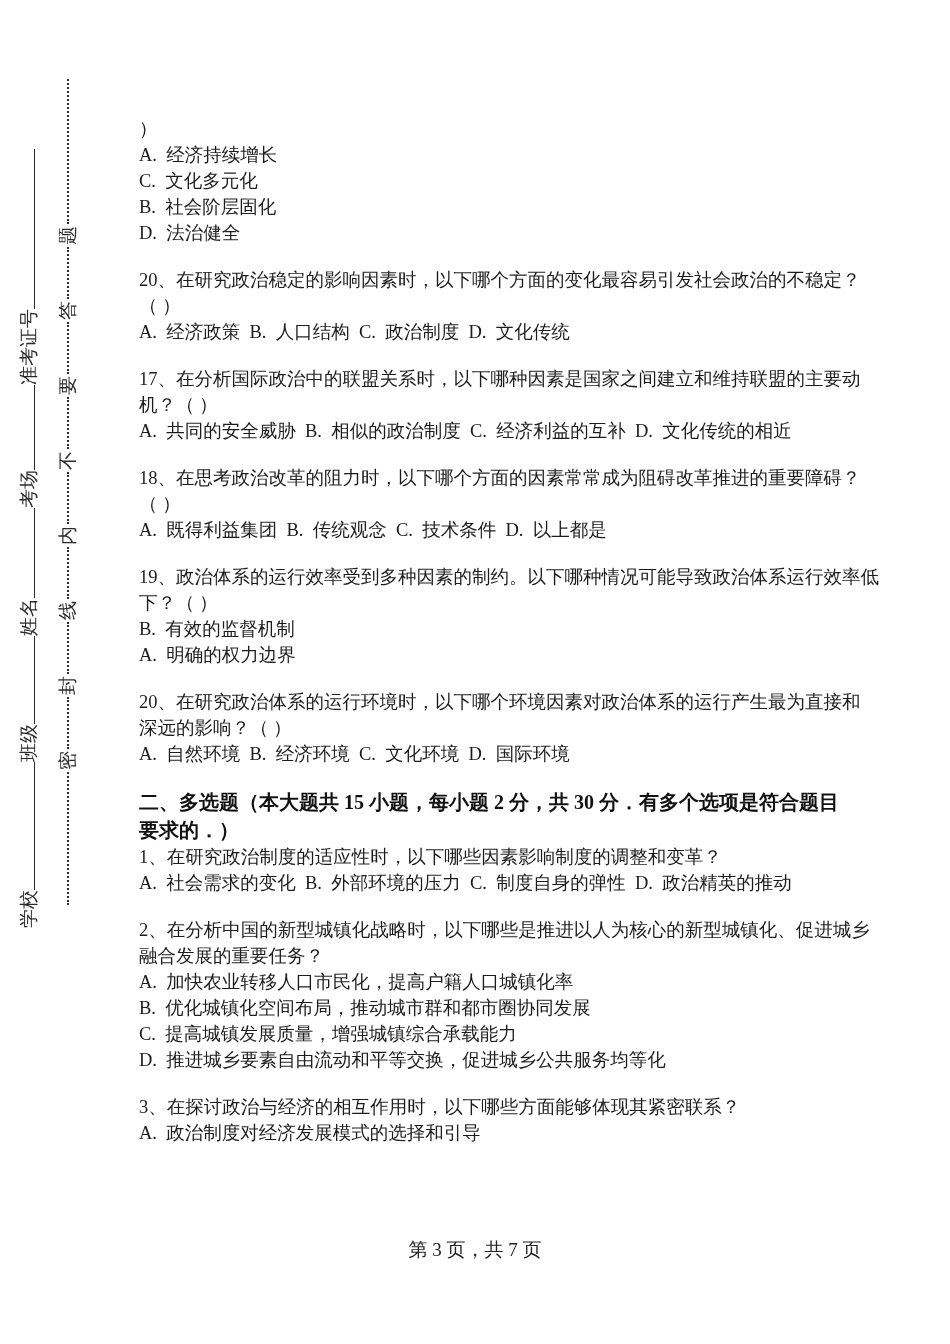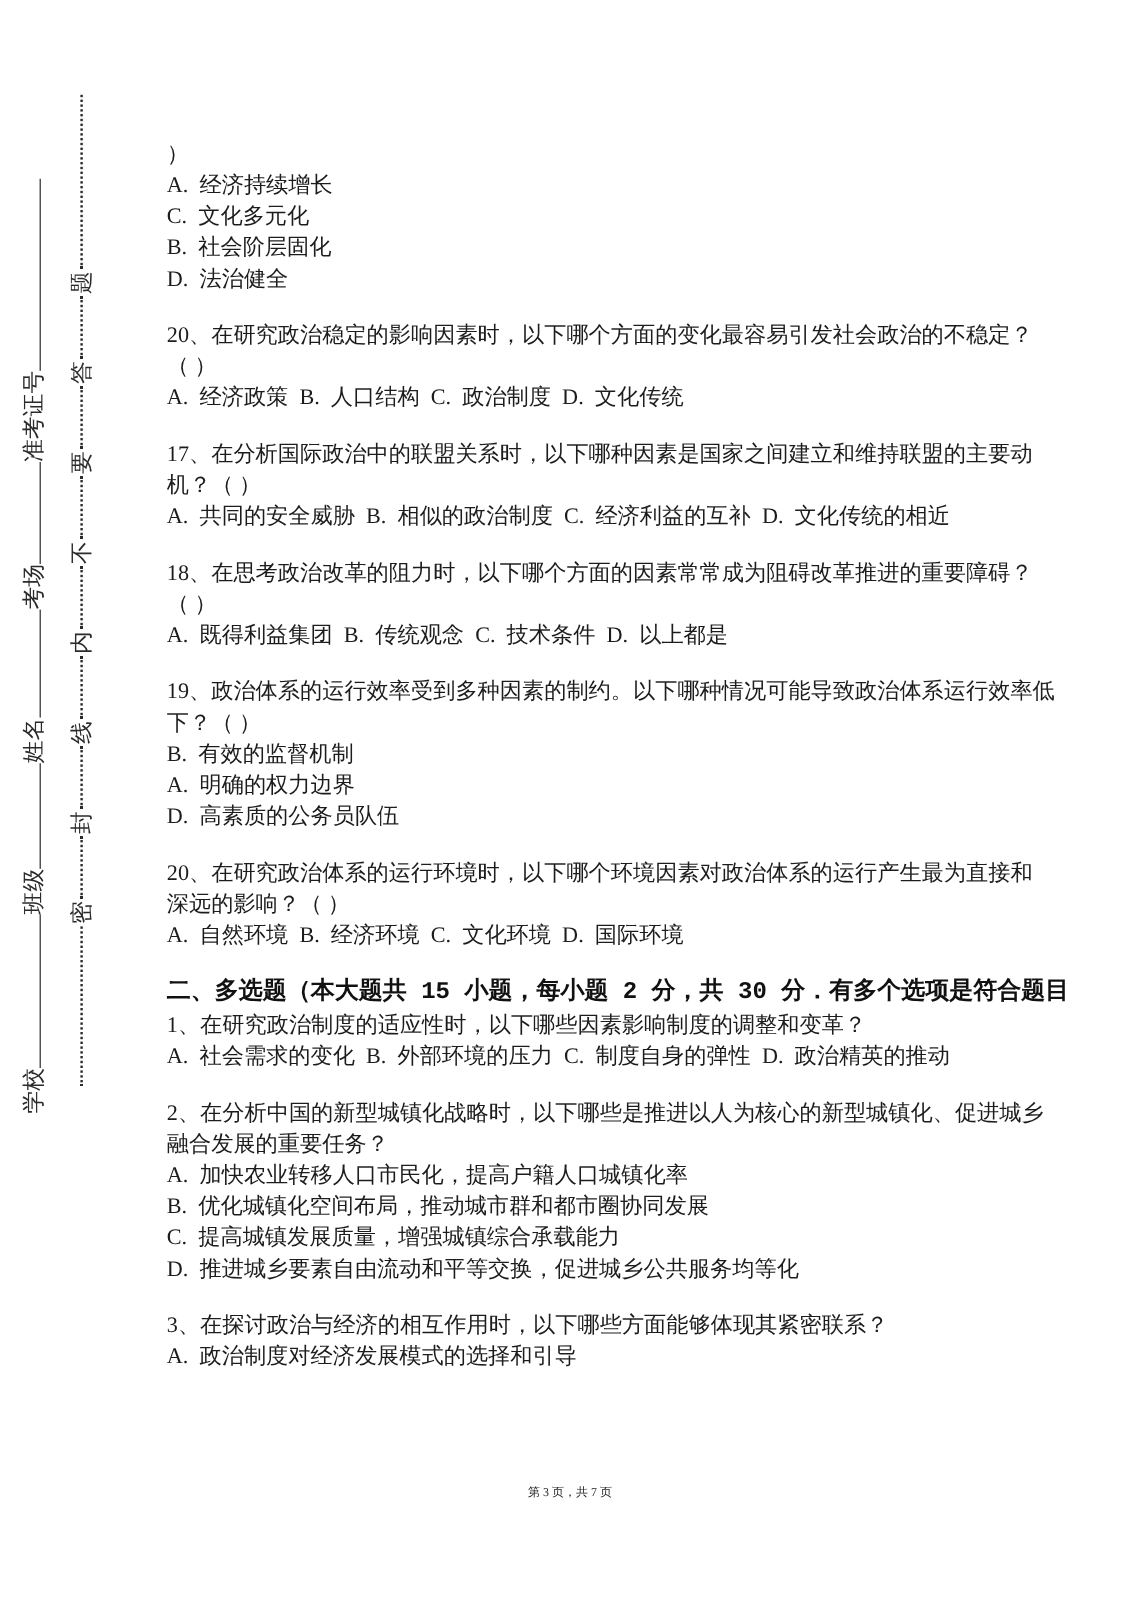--- a/index.html
+++ b/index.html
@@ -61,33 +61,33 @@
     position: absolute;
     left: 139px; top: 116px;
     width: 720px;
     font-size: 18.5px;
     line-height: 26px;
   }
   .line { white-space: pre; }
   .block { margin-bottom: 21px; }
   .block.section-head {
     margin-bottom: 0;
-    font-family: Liberation Mono, monospace;
+    font-family: Liberation Serif, serif;
     font-weight: bold;
     font-size: 20px;
     line-height: 28px;
     color: #111111;
   }
 
   .footer {
     position: absolute;
     left: 0; right: 0;
     top: 1237px;
     text-align: center;
-    font-size: 10px;
+    font-size: 19px;
     color: #222222;
   }
 </style>
 </head>
 <body>
 
 <div class="info-line"><span>学校</span><span class="uline w1"></span><span>班级</span><span class="uline w2"></span><span>姓名</span><span class="uline w3"></span><span>考场</span><span class="uline w4"></span><span>准考证号</span><span class="uline w5"></span></div>
 
 <div class="seal-line">
   <span class="dotseg lead"></span>
@@ -135,31 +135,31 @@
     <div class="line">18、在思考政治改革的阻力时，以下哪个方面的因素常常成为阻碍改革推进的重要障碍？</div>
     <div class="line">（ ）</div>
     <div class="line">A.  既得利益集团  B.  传统观念  C.  技术条件  D.  以上都是</div>
   </div>
 
   <div class="block">
     <div class="line">19、政治体系的运行效率受到多种因素的制约。以下哪种情况可能导致政治体系运行效率低</div>
     <div class="line">下？（ ）</div>
     <div class="line">B.  有效的监督机制</div>
     <div class="line">A.  明确的权力边界</div>
-    <div class="line">D.  高素质的公务员队伍</div>
   </div>
 
   <div class="block">
     <div class="line">20、在研究政治体系的运行环境时，以下哪个环境因素对政治体系的运行产生最为直接和</div>
     <div class="line">深远的影响？（ ）</div>
     <div class="line">A.  自然环境  B.  经济环境  C.  文化环境  D.  国际环境</div>
   </div>
 
   <div class="block section-head">
     <div class="line">二、多选题（本大题共 15 小题，每小题 2 分，共 30 分．有多个选项是符合题目</div>
+    <div class="line">要求的．）</div>
   </div>
 
   <div class="block">
     <div class="line">1、在研究政治制度的适应性时，以下哪些因素影响制度的调整和变革？</div>
     <div class="line">A.  社会需求的变化  B.  外部环境的压力  C.  制度自身的弹性  D.  政治精英的推动</div>
   </div>
 
   <div class="block">
     <div class="line">2、在分析中国的新型城镇化战略时，以下哪些是推进以人为核心的新型城镇化、促进城乡</div>
     <div class="line">融合发展的重要任务？</div>

